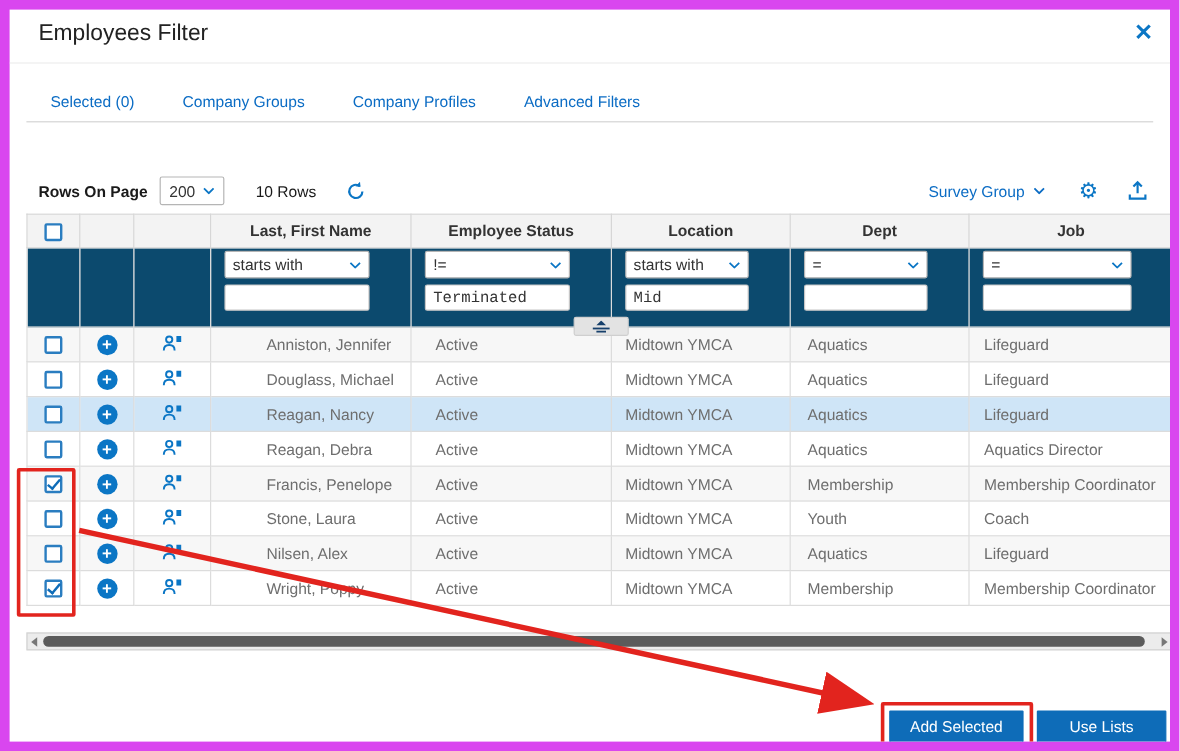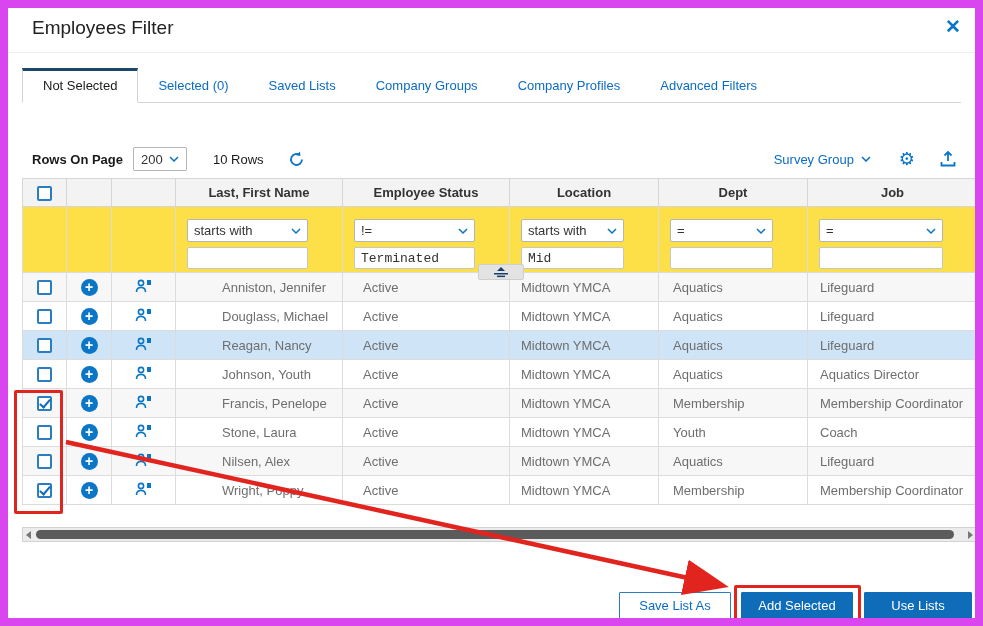--- a/index.html
+++ b/index.html
@@ -19,21 +19,21 @@
   .page-size { margin-left:10px; width:54px; height:24px; border:1px solid #b5b5b5; border-radius:2px; display:flex; align-items:center; justify-content:space-between; padding:0 7px; color:#333; cursor:pointer; background:#fff; }
   .row-count { margin-left:26px; font-weight:normal; }
   .icon-btn { margin-left:24px; display:inline-flex; align-items:center; cursor:pointer; }
   .spacer { flex:1; }
   .survey { color:#0b6cc4; display:flex; align-items:center; gap:7px; cursor:pointer;justify-content:center; }
   .gear { margin-left:28px; color:#0b76c5; font-size:18px; cursor:pointer; line-height:1; }
 
   table.grid { position:absolute; left:14px; top:170px; width:955px; table-layout:fixed; border-collapse:collapse; font-size:13px; }
   .grid th, .grid td { border:1px solid #dcdcdc; }
   .grid thead tr.head-row th { background:#f3f3f3; height:28px; font-weight:bold; color:#333; text-align:center; border-color:#d6d6d6; }
-  .grid thead tr.filter-row th { background:#fde047; height:66px; vertical-align:top; padding-top:12px; text-align:left; font-weight:normal; }
+  .grid thead tr.filter-row th { background:#0c4a6e; height:66px; vertical-align:top; padding-top:2px; text-align:left; font-weight:normal; }
   .fselect { margin:0 34px 0 11px; height:23px; border:1px solid #b5b5b5; border-radius:2px; display:flex; align-items:center; justify-content:space-between; padding:0 6px; color:#333; background:#fff; cursor:pointer; }
   .finput { display:block; margin:5px 34px 0 11px; width:calc(100% - 45px); height:22px; border:1px solid #c6c6c6; border-radius:2px; font-size:13px; color:#333; padding:0 6px; font-family:Liberation Mono, monospace; }
   .grid tbody td { height:29px; color:#6e6e6e; }
   .grid tbody tr:nth-child(odd) td { background:#f7f7f7; }
   .grid tbody tr.highlighted td { background:#cfe5f7; }
   .c-cb, .c-ic { text-align:center; }
   .c-name { padding-left:46px; }
   .c-status { padding-left:20px; }
   .c-loc { padding-left:11px; }
   .c-dept { padding-left:14px; }
@@ -62,23 +62,21 @@
 </head>
 <body>
 
 <div id="app">
 
   <div class="title">Employees Filter</div>
   <div class="close">✕</div>
   <div class="header-line"></div>
 
   <div class="tabs">
-    <div class="tab active">Not Selected</div>
     <div class="tab">Selected (0)</div>
-    <div class="tab">Saved Lists</div>
     <div class="tab">Company Groups</div>
     <div class="tab">Company Profiles</div>
     <div class="tab">Advanced Filters</div>
   </div>
 
   <div class="toolbar">
     <span class="bold">Rows On Page</span>
     <span class="page-size">
       <span>200</span>
       <svg width="10" height="6" viewBox="0 0 10 6">
@@ -226,21 +224,21 @@
         <td class="c-job">Lifeguard</td>
       </tr>
       <tr>
         <td class="c-cb"><span class="cb"></span></td>
         <td class="c-ic"><span class="plus">+</span></td>
         <td class="c-ic"><svg width="17" height="16" viewBox="0 0 17 16" fill="none" stroke="#0b76c5">
               <circle cx="6" cy="5" r="2.6" stroke-width="1.6"></circle>
               <path d="M1.5 14 c0-3 2-4.5 4.5-4.5 s4.5 1.5 4.5 4.5" stroke-width="1.6"></path>
               <path d="M12 2 h4 v5 h-4 z" fill="#0b76c5" stroke="none"></path>
             </svg></td>
-        <td class="c-name">Johnson, Youth</td>
+        <td class="c-name">Reagan, Debra</td>
         <td class="c-status">Active</td>
         <td class="c-loc">Midtown YMCA</td>
         <td class="c-dept">Aquatics</td>
         <td class="c-job">Aquatics Director</td>
       </tr>
       <tr>
         <td class="c-cb"><span class="cb checked"></span></td>
         <td class="c-ic"><span class="plus">+</span></td>
         <td class="c-ic"><svg width="17" height="16" viewBox="0 0 17 16" fill="none" stroke="#0b76c5">
               <circle cx="6" cy="5" r="2.6" stroke-width="1.6"></circle>
@@ -305,21 +303,20 @@
         <rect x="7" y="8.6" width="8" height="1.5" fill="#17406b"></rect>
       </svg>
   </div>
 
   <div class="hscroll">
     <span class="sb-left"></span>
     <span class="sb-thumb"></span>
     <span class="sb-right"></span>
   </div>
 
-  <div class="btn btn-save">Save List As</div>
   <div class="btn btn-add">Add Selected</div>
   <div class="btn btn-use">Use Lists</div>
 
   <div class="anno-box-cb"></div>
   <div class="anno-box-add"></div>
   <svg class="anno-arrow" width="983" height="626" viewBox="0 0 983 626">
     <defs>
       <marker id="ah" markerWidth="10" markerHeight="8" refX="8" refY="4" orient="auto">
           <path d="M0 0 L10 4 L0 8 Z" fill="#e2241e"></path>
         </marker>

